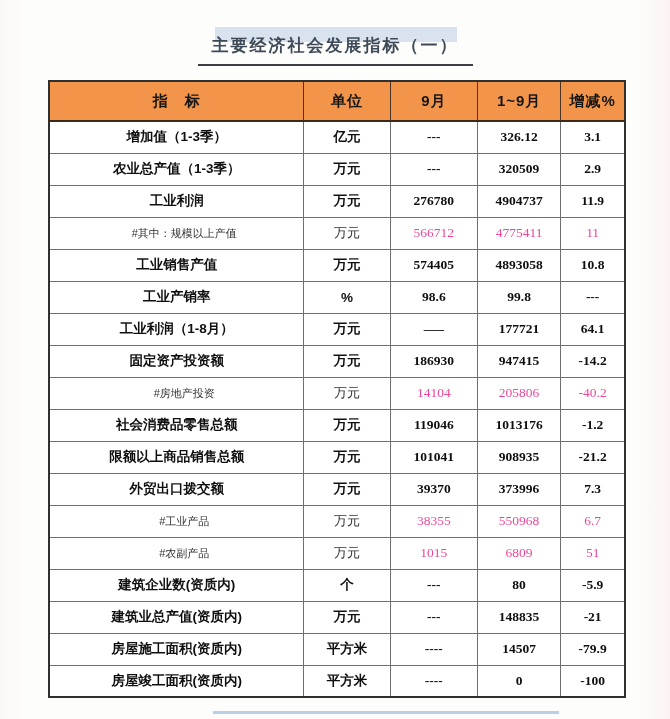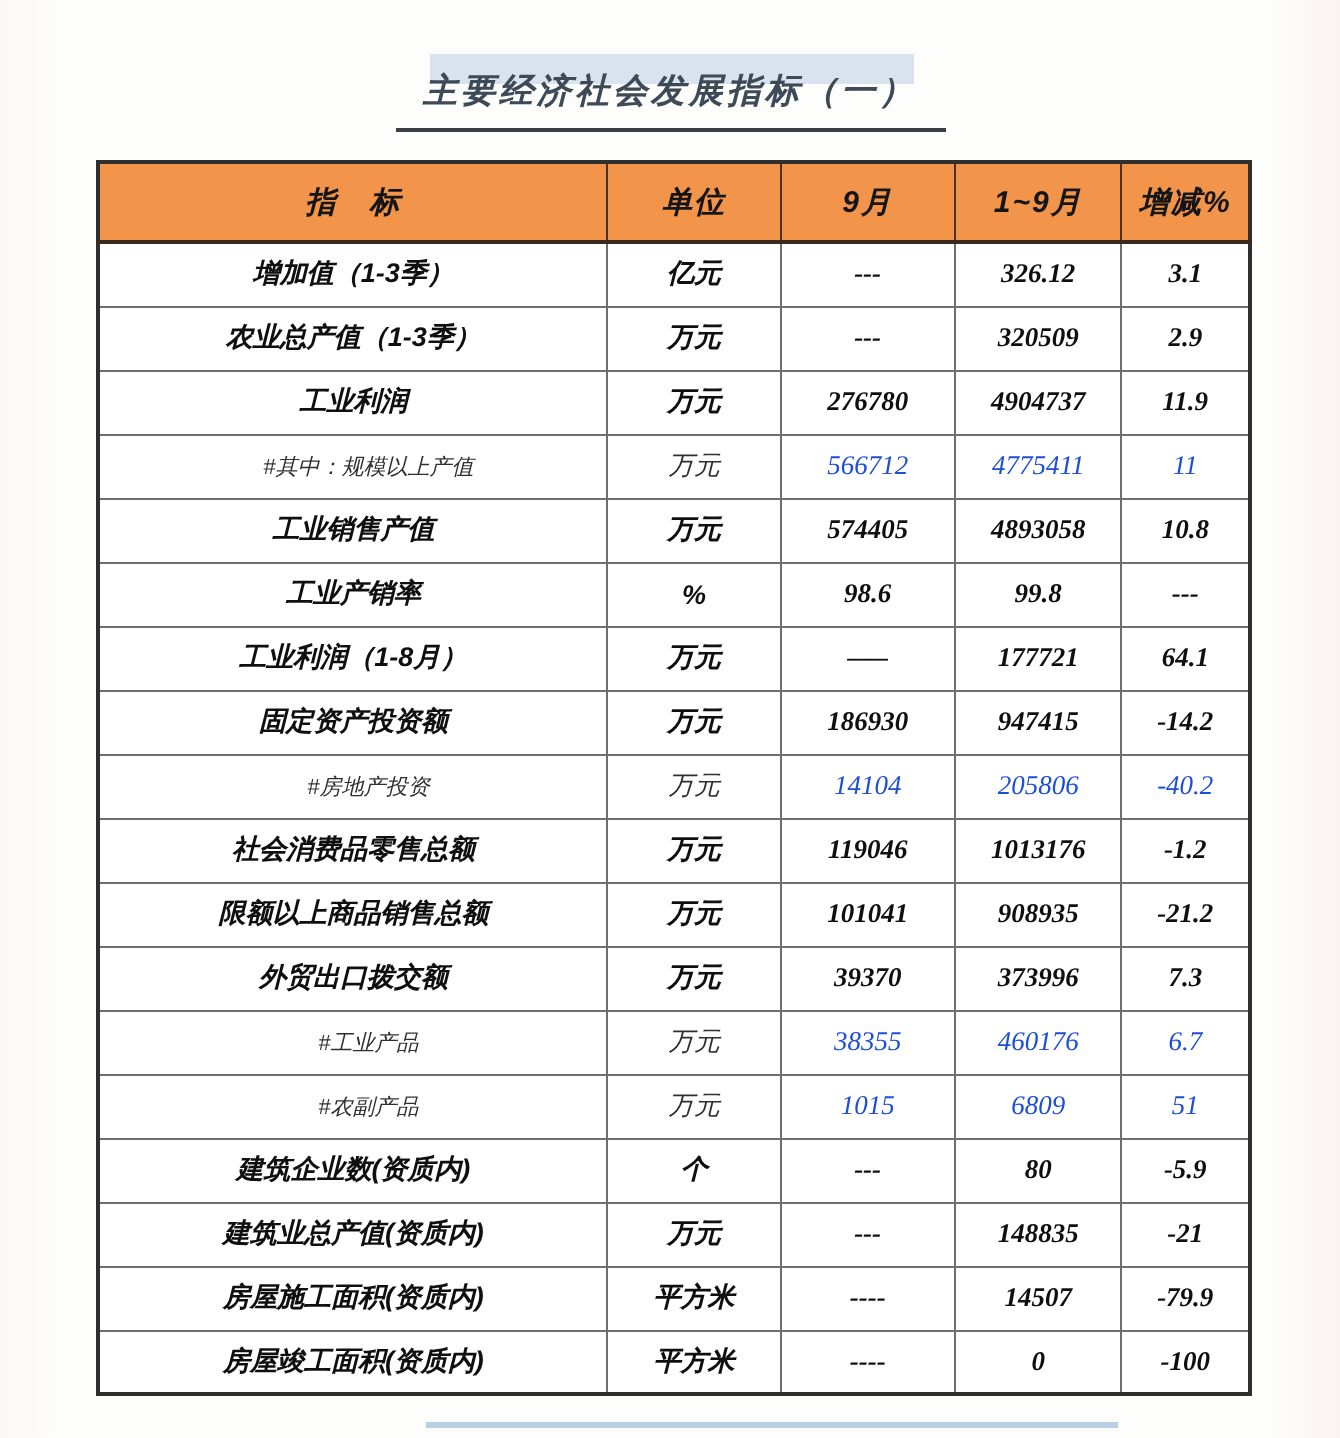--- a/index.html
+++ b/index.html
@@ -5,21 +5,20 @@
   * { box-sizing: border-box; }
   html,body { margin:0; padding:0; }
   body {
     width:670px; height:719px;
     background:#fbfaf8;
     font-family:"Liberation Sans", sans-serif;
   }
   .page {
     position:relative; width:670px; height:719px; overflow:hidden;
     background:linear-gradient(90deg,#fbf7f4 0%, #fdfdfc 4%, #fdfdfc 95%, #faf3f1 100%);
-    font-style:italic;
   }
   
   .title-highlight {
     position:absolute; left:215px; top:27px; width:242px; height:15px;
     background:#d9e3ef; z-index:0;
   }
   .title-wrap {
     position:absolute; left:0; top:28px; width:670px; text-align:center; z-index:1;
   }
   .doc-title {
@@ -54,21 +53,21 @@
     overflow:hidden; white-space:nowrap;
   }
   td.cell-label {
     text-align:left; padding-left:5px;
     font-weight:700; font-size:14px;
   }
   td.cell-unit { font-weight:700; font-size:14px; }
   td.cell-num  { font-family:"Liberation Serif", serif; font-weight:700; font-size:13.5px; }
   tr.sub td.cell-label { padding-left:15px; font-weight:400; font-size:11px; color:#303030; }
   tr.sub td.cell-unit  { font-weight:400; font-size:13px; color:#303030; }
-  tr.sub td.cell-num   { font-weight:400; color:#1d4ed8; }
+  tr.sub td.cell-num   { font-weight:400; color:#ec4899; }
   
   .bottom-line {
     position:absolute; left:213px; top:711px; width:346px; height:3px;
     background:#b9cfe8; z-index:1;
   }
 </style>
 </head>
 <body>
 
 <div class="page">
@@ -178,21 +177,21 @@
             <td class="cell-label">外贸出口拨交额</td>
             <td class="cell-unit">万元</td>
             <td class="cell-num">39370</td>
             <td class="cell-num">373996</td>
             <td class="cell-num">7.3</td>
           </tr>
           <tr class="sub">
             <td class="cell-label">#工业产品</td>
             <td class="cell-unit">万元</td>
             <td class="cell-num">38355</td>
-            <td class="cell-num">460176</td>
+            <td class="cell-num">550968</td>
             <td class="cell-num">6.7</td>
           </tr>
           <tr class="sub">
             <td class="cell-label">#农副产品</td>
             <td class="cell-unit">万元</td>
             <td class="cell-num">1015</td>
             <td class="cell-num">6809</td>
             <td class="cell-num">51</td>
           </tr>
           <tr>

